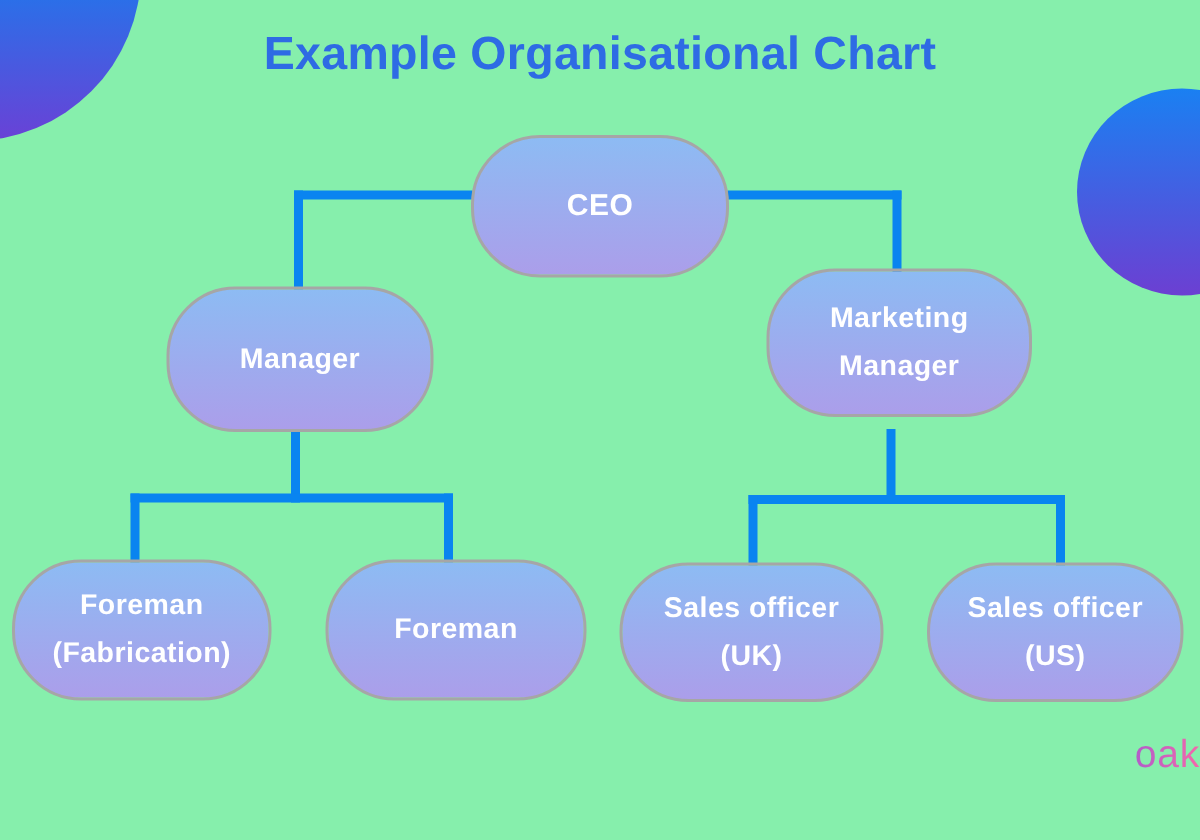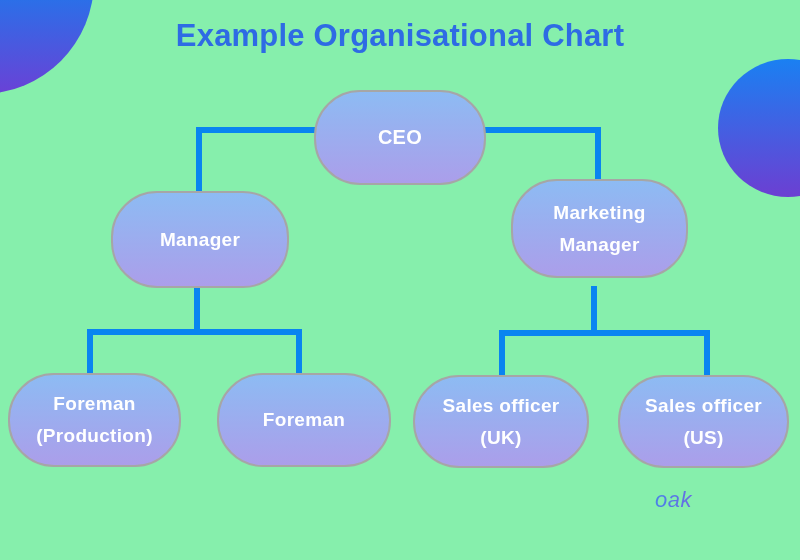--- a/index.html
+++ b/index.html
@@ -59,31 +59,30 @@
     font-weight: 700;
     line-height: 1.68;
     letter-spacing: 0.3px;
   }
   .node-ceo { font-size: 20px; }
 
   
   .logo {
     position: absolute;
     left: 655px; top: 489px; width: 145px;
-    text-align: left;
-    font-size: 22px;
+    text-align: right;
+    font-size: 26px;
     font-weight: 400;
     letter-spacing: 0.5px;
     line-height: 1.02;
     background: linear-gradient(90deg, #4a82e8 0%, #8a55dd 52%, #f468aa 100%);
     -webkit-background-clip: text;
     background-clip: text;
     -webkit-text-fill-color: transparent;
     color: transparent;
-    font-style: italic;
   }
 </style>
 </head>
 <body>
 
 <div class="stage">
 
   <div class="blob blob-tl"></div>
   <div class="blob blob-tr"></div>
 
@@ -112,21 +111,21 @@
     <span>Manager</span>
   </div>
 
   <div class="node" style="left:511px; top:179px; width:177px; height:99px;">
     <span>Marketing</span>
     <span>Manager</span>
   </div>
 
   <div class="node" style="left:8px; top:373px; width:173px; height:94px;">
     <span>Foreman</span>
-    <span>(Production)</span>
+    <span>(Fabrication)</span>
   </div>
 
   <div class="node" style="left:217px; top:373px; width:174px; height:94px;">
     <span>Foreman</span>
   </div>
 
   <div class="node" style="left:413px; top:375px; width:176px; height:93px;">
     <span>Sales officer</span>
     <span>(UK)</span>
   </div>

